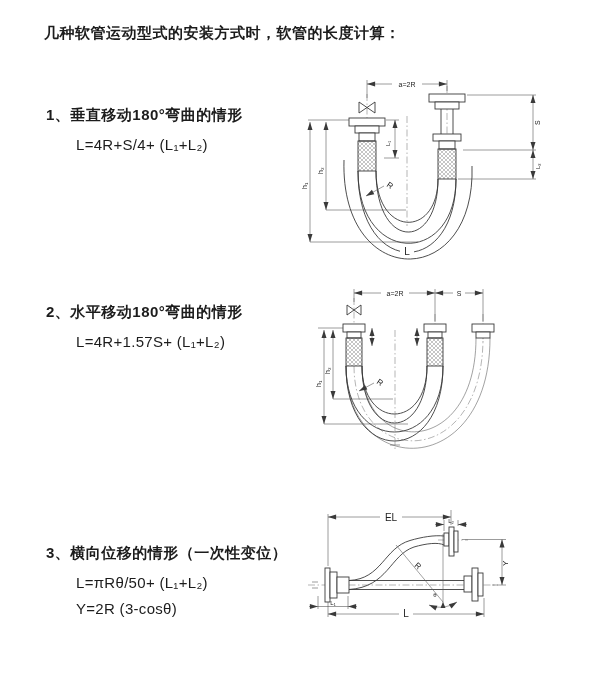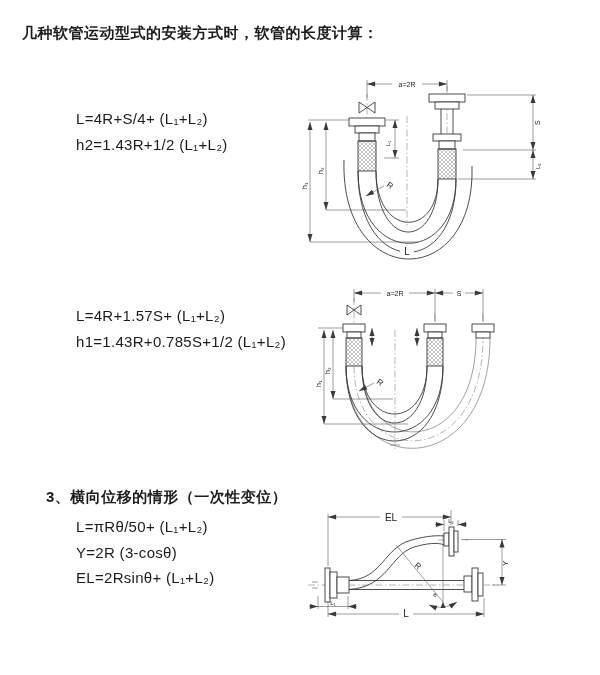--- a/index.html
+++ b/index.html
@@ -1,24 +1,24 @@
 <!DOCTYPE html>
 <html><head>
 <meta charset="utf-8">
 <style>
   html,body{margin:0;padding:0;background:#fff;}
   .page{position:relative;width:600px;height:675px;background:#fff;overflow:hidden;
         font-family:"Liberation Sans","DejaVu Sans",sans-serif;color:#1c1c1c;}
-  .title{position:absolute;left:22px;top:24px;font-size:15px;font-weight:600;letter-spacing:.5px;}
+  .title{position:absolute;left:44px;top:24px;font-size:15px;font-weight:600;letter-spacing:.5px;}
   .sec{position:absolute;width:300px;}
   .sec-heading{font-size:15px;font-weight:600;letter-spacing:.5px;margin-bottom:7px;}
   .formula{font-size:15px;line-height:25.5px;padding-left:30px;letter-spacing:.3px;white-space:nowrap;}
   #sec1{left:46px;top:106px;}
   #sec2{left:46px;top:303px;}
-  #sec3{left:46px;top:488px;}
+  #sec3{left:46px;top:544px;}
   .dwg{position:absolute;}
   #svg1{left:300px;top:74px;}
   #svg2{left:300px;top:282px;}
   #svg3{left:300px;top:498px;}
   .ln{fill:none;stroke:#3a3a3a;stroke-width:.9;}
   .thin{fill:none;stroke:#555;stroke-width:.55;}
   .dim{fill:none;stroke:#4a4a4a;stroke-width:.55;}
   .cl{fill:none;stroke:#6a6a6a;stroke-width:.5;stroke-dasharray:7 2.5 1.5 2.5;}
   .fit{fill:#fff;stroke:#3a3a3a;stroke-width:.9;}
   .braidr{fill:url(#braid);stroke:#3a3a3a;stroke-width:.9;}
@@ -40,34 +40,33 @@
       <path d="M0,4 L4,0 M0,0 L4,4" stroke="#8a8a8a" stroke-width=".5" fill="none"></path>
     </pattern>
   </defs>
 </svg>
 
 <div class="page">
 
   <div class="title">几种软管运动型式的安装方式时，软管的长度计算：</div>
 
   <section class="sec" id="sec1">
+    <div class="sec-heading">1、垂直移动180°弯曲的情形</div>
     <div class="formula">L=4R+S/4+ (L₁+L₂)</div>
-    <div class="formula">h2=1.43R+1/2 (L₁+L₂)</div>
   </section>
 
   <section class="sec" id="sec2">
+    <div class="sec-heading">2、水平移动180°弯曲的情形</div>
     <div class="formula">L=4R+1.57S+ (L₁+L₂)</div>
-    <div class="formula">h1=1.43R+0.785S+1/2 (L₁+L₂)</div>
   </section>
 
   <section class="sec" id="sec3">
     <div class="sec-heading">3、横向位移的情形（一次性变位）</div>
     <div class="formula">L=πRθ/50+ (L₁+L₂)</div>
     <div class="formula">Y=2R (3-cosθ)</div>
-    <div class="formula">EL=2Rsinθ+ (L₁+L₂)</div>
   </section>
 
   <svg id="svg1" class="dwg" width="300" height="195" viewBox="0 0 300 195">
     <g>
       <path class="ln" d="M44,86 C40,217 176,217 172,92"></path>
       <path class="ln" d="M58,97 C58,204 156,204 156,105"></path>
       <path class="ln" d="M58,97 C58,192 156,192 156,105"></path>
       <path class="ln" d="M76,97 C76,177 138,177 138,105"></path>
       <path class="ln" d="M76,97 C76,164 138,164 138,105"></path>
       <path class="cl" d="M107,42 V152"></path>

